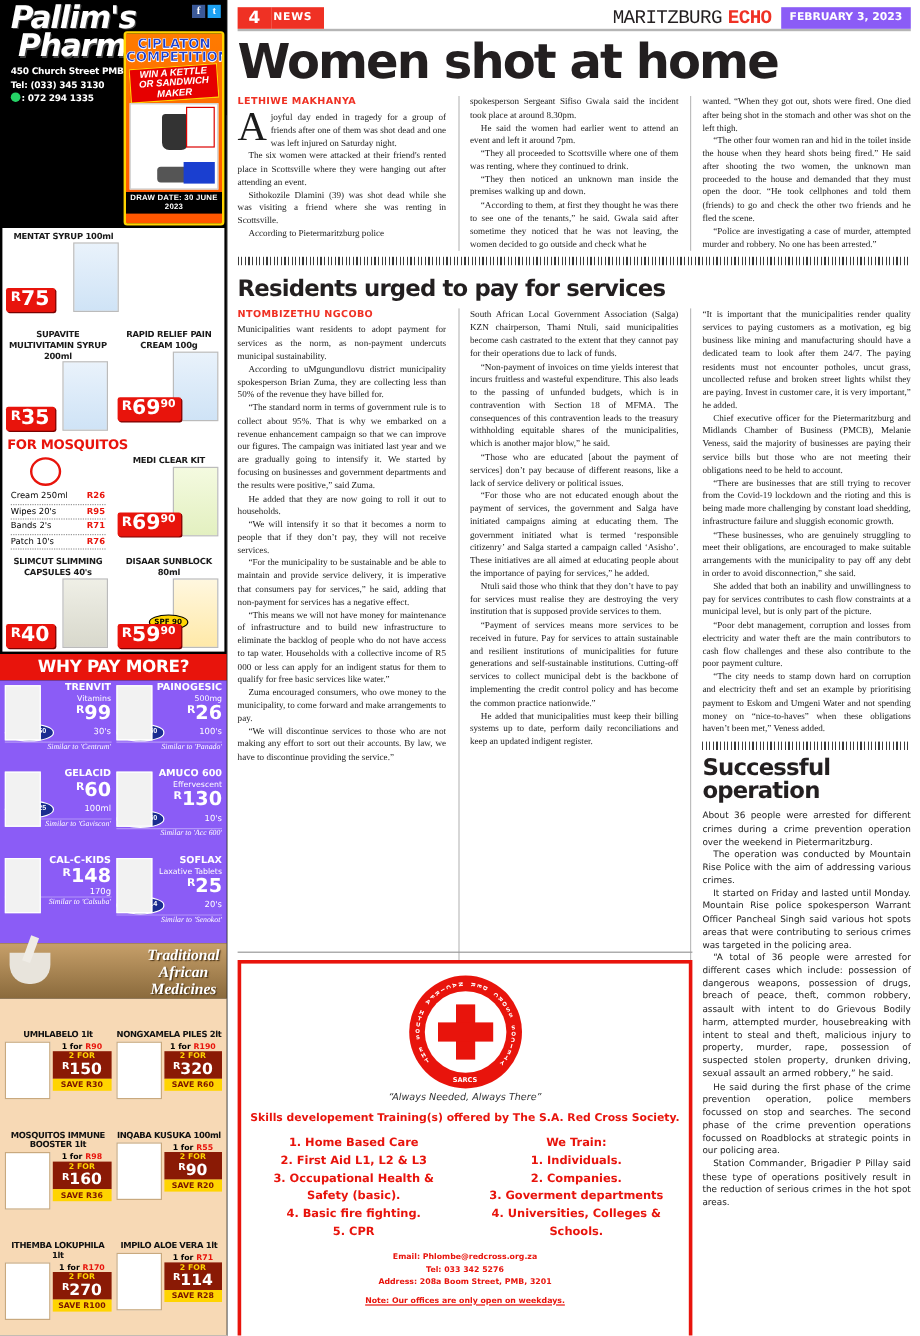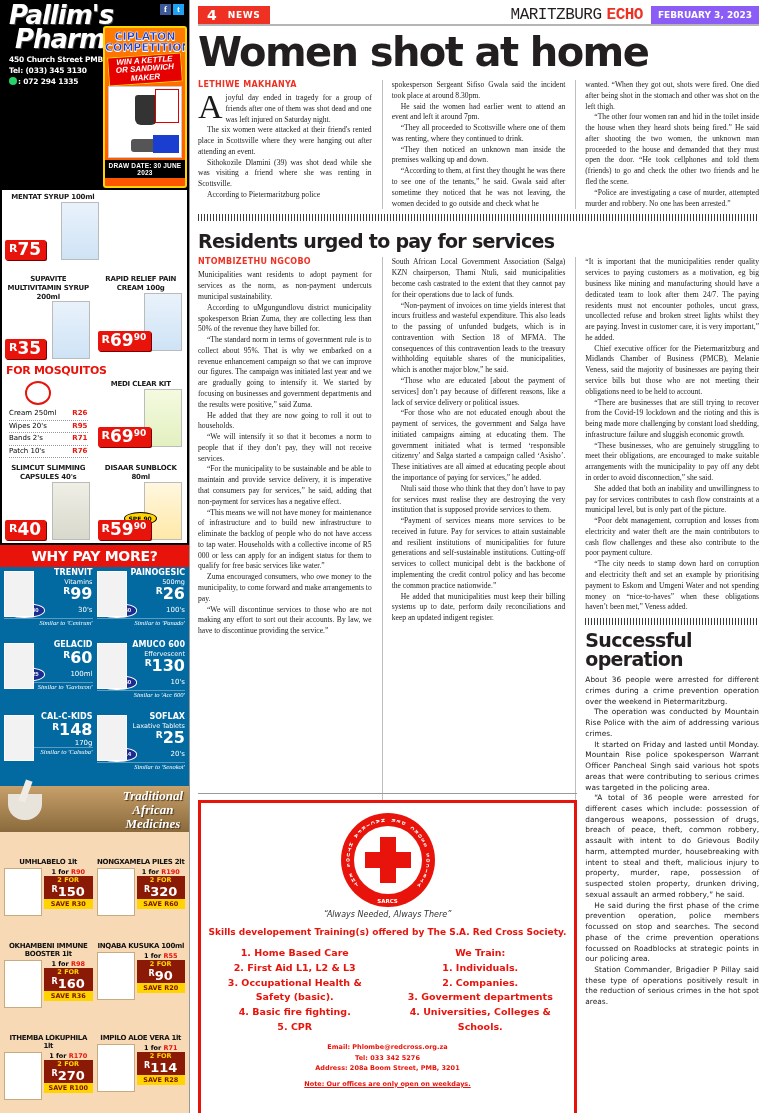--- a/index.html
+++ b/index.html
@@ -75,21 +75,21 @@
   .price .cur { font-size:11px; vertical-align:3px;}
 
   .mosq-head { color:#e8140c; font-weight:bold; font-size:11px; padding:2px 4px 0 4px;
     font-family:"DejaVu Sans",sans-serif; letter-spacing:-0.3px;}
   .mosq-list { font-family:"DejaVu Sans",sans-serif; font-size:7px; line-height:1.65; padding:0 4px;}
   .mosq-list b { color:#e8140c; float:right; }
   .mosq-list .row { overflow:hidden; border-bottom:1px dotted #999;}
 
   .whypay { background:#e8140c; color:#fff; text-align:center; font-weight:bold;
      font-size:14px; padding:3px 0; font-family:"DejaVu Sans",sans-serif; letter-spacing:-0.3px;}
-  .wp-grid { background:#0369a1; display:flex; flex-wrap:wrap; padding:0 2px 3px 2px; }
+  .wp-grid { background:#8b5cf6; display:flex; flex-wrap:wrap; padding:0 2px 3px 2px; }
   .wp-cell { width:50%; padding:2px; position:relative; min-height:72px;}
   .wp-name { color:#fff; font-weight:bold; font-size:8px; text-align:right;
       font-family:"DejaVu Sans",sans-serif; line-height:1.1;}
   .wp-sub { color:#fff; font-size:6.5px; text-align:right; font-family:"DejaVu Sans",sans-serif;}
   .wp-price { color:#fff; font-weight:bold; font-size:16px; font-family:"DejaVu Sans",sans-serif;
       text-align:right; line-height:1;}
   .wp-price .cur{ font-size:9px; vertical-align:5px;}
   .wp-save { display:inline-block; background:#1a2c8f; color:#fff; font-size:6px; font-weight:bold;
       border-radius:50%/50%; padding:3px 5px; line-height:1.05; text-align:center; border:1px solid #fff;}
   .wp-qty { color:#fff; font-size:7px; font-family:"DejaVu Sans",sans-serif; }
@@ -389,21 +389,21 @@
           <div class="afr-body">
             <div class="afr-img"></div>
             <div class="afr-right">
               <div class="afr-one"><span>1 for</span> <b>R190</b></div>
               <div class="afr-two"><span>2 FOR</span><span class="big"><span class="cur">R</span><span>320</span></span></div>
               <div class="afr-save">SAVE R60</div>
             </div>
           </div>
         </div>
         <div class="afr-cell">
-          <div class="afr-name">OKHAMBENI IMMUNE BOOSTER 1lt</div>
+          <div class="afr-name">MOSQUITOS IMMUNE BOOSTER 1lt</div>
           <div class="afr-body">
             <div class="afr-img"></div>
             <div class="afr-right">
               <div class="afr-one"><span>1 for</span> <b>R98</b></div>
               <div class="afr-two"><span>2 FOR</span><span class="big"><span class="cur">R</span><span>160</span></span></div>
               <div class="afr-save">SAVE R36</div>
             </div>
           </div>
         </div>
         <div class="afr-cell">

